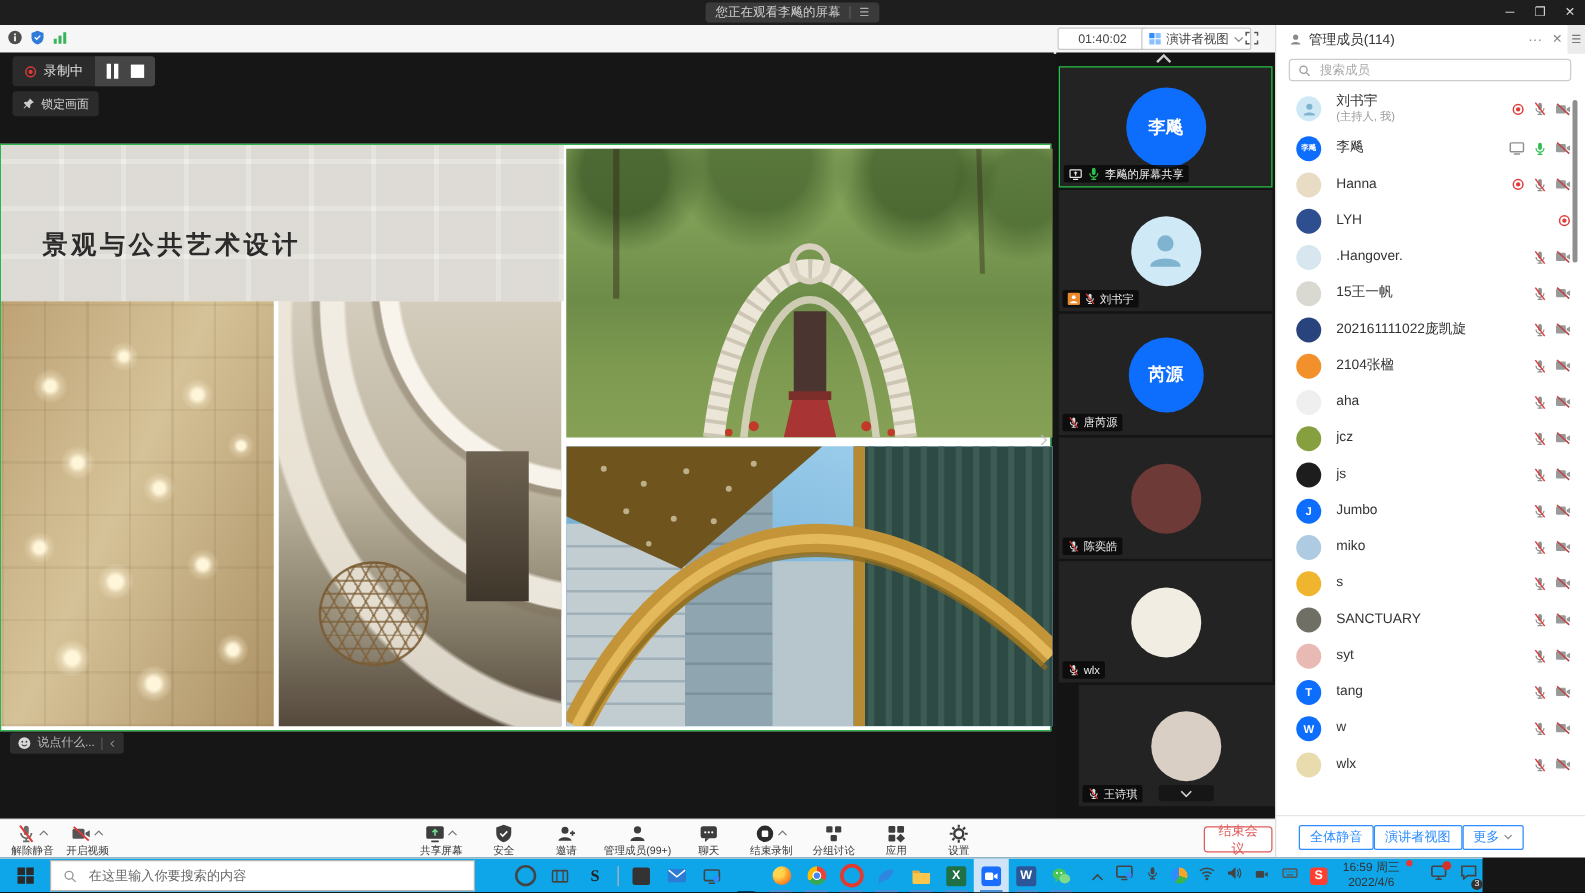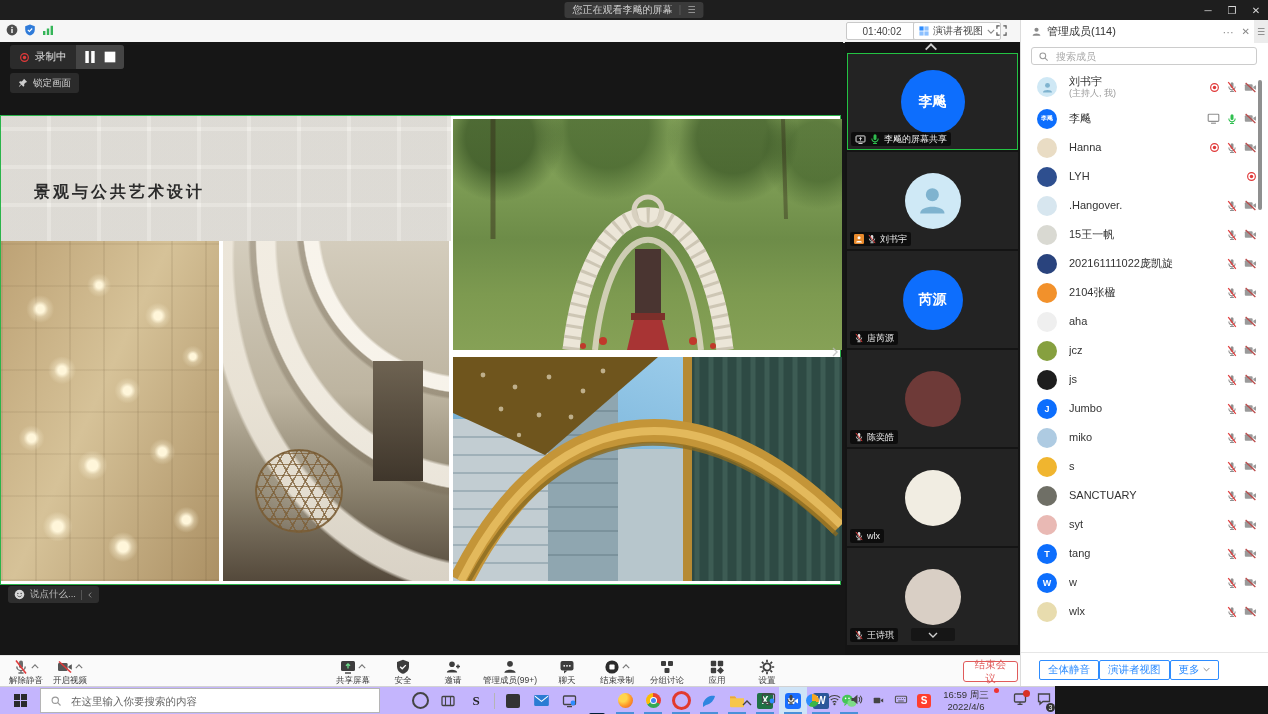--- a/index.html
+++ b/index.html
@@ -20,21 +20,21 @@
   #topbar{left:0;top:20px;width:1020px;height:22px;background:#f6f6f6;border-bottom:1px solid #e3e3e3;}
   #statusicons{left:6px;top:4px;display:flex;gap:6px;align-items:center;}
   .chipbox{position:absolute;height:16px;top:2px;background:#fff;border:1px solid #c9c9c9;border-radius:2px;
            display:flex;align-items:center;justify-content:center;font-size:10px;color:#444;gap:4px;padding:0 5px;}
   
   #stage{left:0;top:42px;width:843px;height:613px;background:#161616;}
   #share{left:0;top:73px;width:841px;height:470px;background:#fff;border:1px solid #2ab44a;box-sizing:border-box;}
   #mosaic{left:0;top:0;width:450px;height:125px;background:#efede8;
      background-image:repeating-linear-gradient(90deg,rgba(120,115,105,.08) 0 46px,rgba(0,0,0,0) 46px 50px),
                       repeating-linear-gradient(0deg,rgba(120,115,105,.08) 0 34px,rgba(0,0,0,0) 34px 38px);}
-  #slidetitle{left:33px;top:66px;font-size:16px;font-weight:bold;color:#2b2b2b;letter-spacing:3px;}
+  #slidetitle{left:33px;top:66px;font-size:20px;font-weight:bold;color:#2b2b2b;letter-spacing:3px;}
   .photo{overflow:hidden;}
   #p1{left:0;top:125px;width:218px;height:340px;
     background:
      radial-gradient(circle at 18% 20%,#fff6da 0 4px,rgba(255,246,218,.35) 8px,transparent 14px),
      radial-gradient(circle at 45% 13%,#fff6da 0 3px,rgba(255,246,218,.3) 7px,transparent 12px),
      radial-gradient(circle at 72% 22%,#fff6da 0 4px,rgba(255,246,218,.3) 8px,transparent 13px),
      radial-gradient(circle at 88% 34%,#fff6da 0 3px,rgba(255,246,218,.3) 6px,transparent 11px),
      radial-gradient(circle at 28% 38%,#fff6da 0 4px,rgba(255,246,218,.35) 8px,transparent 14px),
      radial-gradient(circle at 58% 44%,#fff6da 0 4px,rgba(255,246,218,.3) 8px,transparent 13px),
      radial-gradient(circle at 14% 58%,#fff6da 0 4px,rgba(255,246,218,.3) 8px,transparent 13px),
@@ -115,21 +115,21 @@
            display:flex;align-items:center;justify-content:center;padding:0 8px;gap:3px;}
   
   #toolbar{left:0;top:655px;width:1020px;height:31px;background:#fafafa;border-top:1px solid #e5e5e5;box-sizing:border-box;}
   #tbleft{position:absolute;left:6px;top:2px;display:flex;gap:4px;}
   .tbitem{display:flex;flex-direction:column;align-items:center;font-size:8.5px;color:#3a3a3a;min-width:40px;justify-content:space-between;}
   .tbitem .irow{display:flex;align-items:flex-start;gap:2px;height:17px;align-items:center;}
   #tbcenter{position:absolute;left:333px;top:2px;display:flex;gap:10px;}
   #endbtn{position:absolute;left:963px;top:5px;width:55px;height:21px;border:1px solid #e05b5b;color:#e05b5b;
           background:#fff;border-radius:3px;font-size:10.5px;display:flex;align-items:center;justify-content:center;}
   
-  #taskbar{left:0;top:686px;width:1055px;height:28px;background:#c4b5fd;border-top:1px solid #d2d2d2;box-sizing:border-box;}
+  #taskbar{left:0;top:686px;width:1186px;height:28px;background:#0ea5e9;border-top:1px solid #d2d2d2;box-sizing:border-box;}
   #startbtn{position:absolute;left:0;top:0;width:40px;height:27px;display:flex;align-items:center;justify-content:center;}
   #tsearch{position:absolute;left:40px;top:1px;width:340px;height:25px;background:#fff;border:1px solid #b5b5b5;
            display:flex;align-items:center;gap:7px;padding:0 9px;box-sizing:border-box;}
   #tsearch input{border:none;outline:none;flex:1;font-size:10.5px;color:#444;font-family:inherit;}
   #tsearch input::placeholder{color:#666;}
   #tapps{position:absolute;left:406px;top:0;display:flex;height:27px;align-items:center;}
   .tapp{width:28px;height:27px;display:flex;align-items:center;justify-content:center;position:relative;}
   .tapp.run::after{content:"";position:absolute;bottom:0;left:5px;right:5px;height:2px;background:#4a90d9;}
   .tapp.active{background:#cfe4f7;}
   .sq{display:flex;align-items:center;justify-content:center;font-weight:bold;border-radius:2px;}
@@ -413,21 +413,21 @@
           <span class="ic" style="width: 10px; height: 10px;">
             <svg viewBox="0 0 16 16">
               <rect x="6" y="1.6" width="4" height="7.6" rx="2" fill="#dcdcdc"></rect>
               <path d="M3.8 7.4a4.2 4.2 0 0 0 8.4 0M8 11.6v2.2M5.4 14h5.2" fill="none" stroke="#dcdcdc" stroke-width="1.4"></path>
               <path d="M3 1.5L13 14.5" stroke="#e03a3a" stroke-width="1.6"></path>
             </svg>
           </span>
           <span>wlx</span>
         </div>
       </div>
-      <div class="tile" style="top: 506px;">
+      <div class="tile" style="top: 506px; margin-left: 16px;">
         <div class="tavatar" style="width: 56px; height: 56px; background: rgb(217, 207, 197);"></div>
         <div class="tfoot">
           <span class="ic" style="width: 10px; height: 10px;">
             <svg viewBox="0 0 16 16">
               <rect x="6" y="1.6" width="4" height="7.6" rx="2" fill="#dcdcdc"></rect>
               <path d="M3.8 7.4a4.2 4.2 0 0 0 8.4 0M8 11.6v2.2M5.4 14h5.2" fill="none" stroke="#dcdcdc" stroke-width="1.4"></path>
               <path d="M3 1.5L13 14.5" stroke="#e03a3a" stroke-width="1.6"></path>
             </svg>
           </span>
           <span>王诗琪</span>

